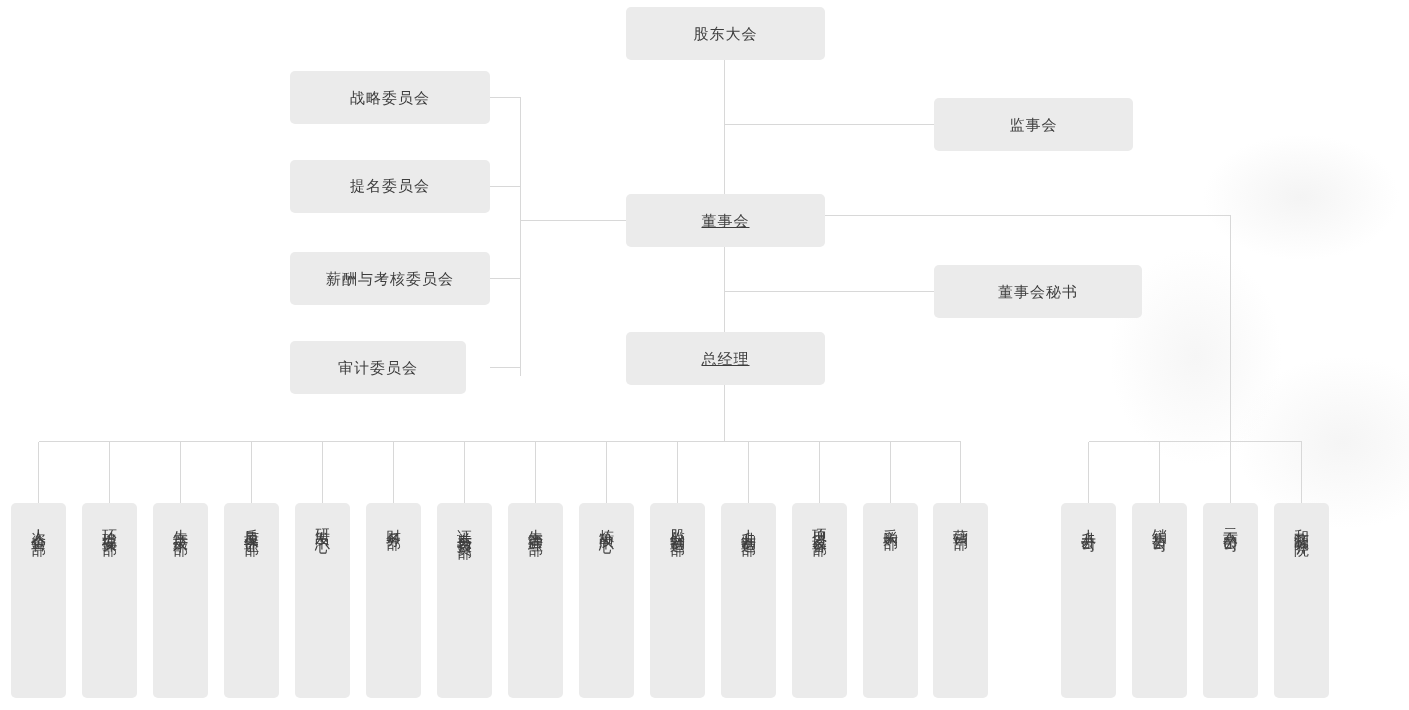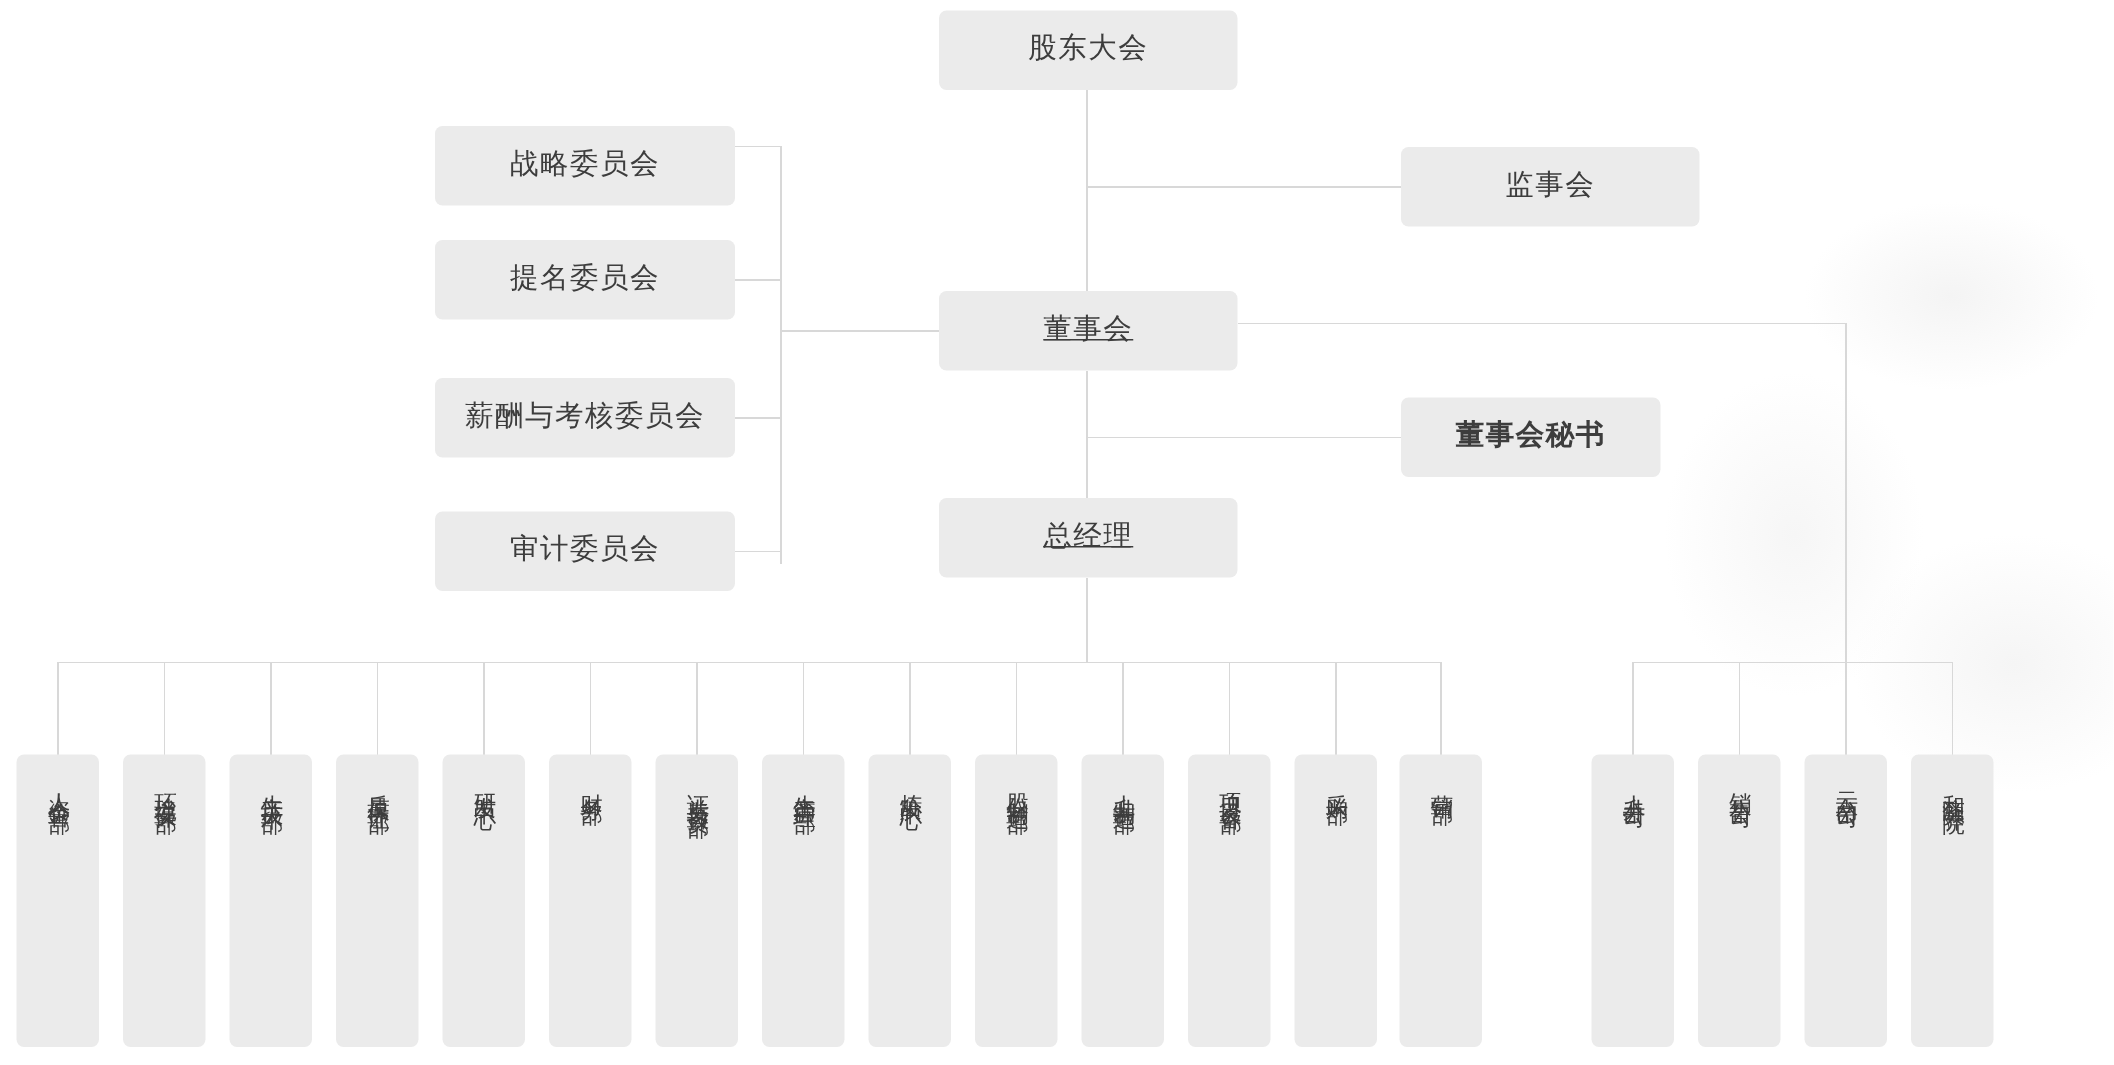--- a/index.html
+++ b/index.html
@@ -47,21 +47,21 @@
     position: absolute;
     box-sizing: border-box;
     background: #ebebeb;
     border-radius: 5px;
     color: #3d3d3d;
     display: flex;
     align-items: center;
     justify-content: center;
     text-align: center;
     z-index: 2;
-    font-size: 19px;
+    font-size: 15px;
     letter-spacing: 1px;
     line-height: 1.3;
   }
 
   
   .node.h {
     height: 53px;
   }
 
   
@@ -141,38 +141,38 @@
   </div>
 
   <div class="node h" style="left:934px; top:98px; width:199px;">
     <span>监事会</span>
   </div>
 
   <div class="node h" style="left:626px; top:194px; width:199px;text-decoration:underline;">
     <span>董事会</span>
   </div>
 
-  <div class="node h" style="left:934px; top:265px; width:173px;font-weight:bold;">
+  <div class="node h" style="left:934px; top:265px; width:208px;">
     <span>董事会秘书</span>
   </div>
 
   <div class="node h" style="left:626px; top:332px; width:199px;text-decoration:underline;">
     <span>总经理</span>
   </div>
 
-  <div class="node h" style="left:290px; top:71px; width:200px;margin-top:13px;">
+  <div class="node h" style="left:290px; top:71px; width:200px;">
     <span>战略委员会</span>
   </div>
   <div class="node h" style="left:290px; top:160px; width:200px;font-family:Liberation Serif, serif;">
     <span>提名委员会</span>
   </div>
   <div class="node h" style="left:290px; top:252px; width:200px;">
     <span>薪酬与考核委员会</span>
   </div>
-  <div class="node h" style="left:290px; top:341px; width:200px;">
+  <div class="node h" style="left:290px; top:341px; width:176px;">
     <span>审计委员会</span>
   </div>
 
   <div class="node v" style="left:11px; top:503px;">
     <span class="vlabel">人资企管部</span>
   </div>
   <div class="node v" style="left:82px; top:503px;">
     <span class="vlabel">环境安保部</span>
   </div>
   <div class="node v" style="left:153px; top:503px;">

